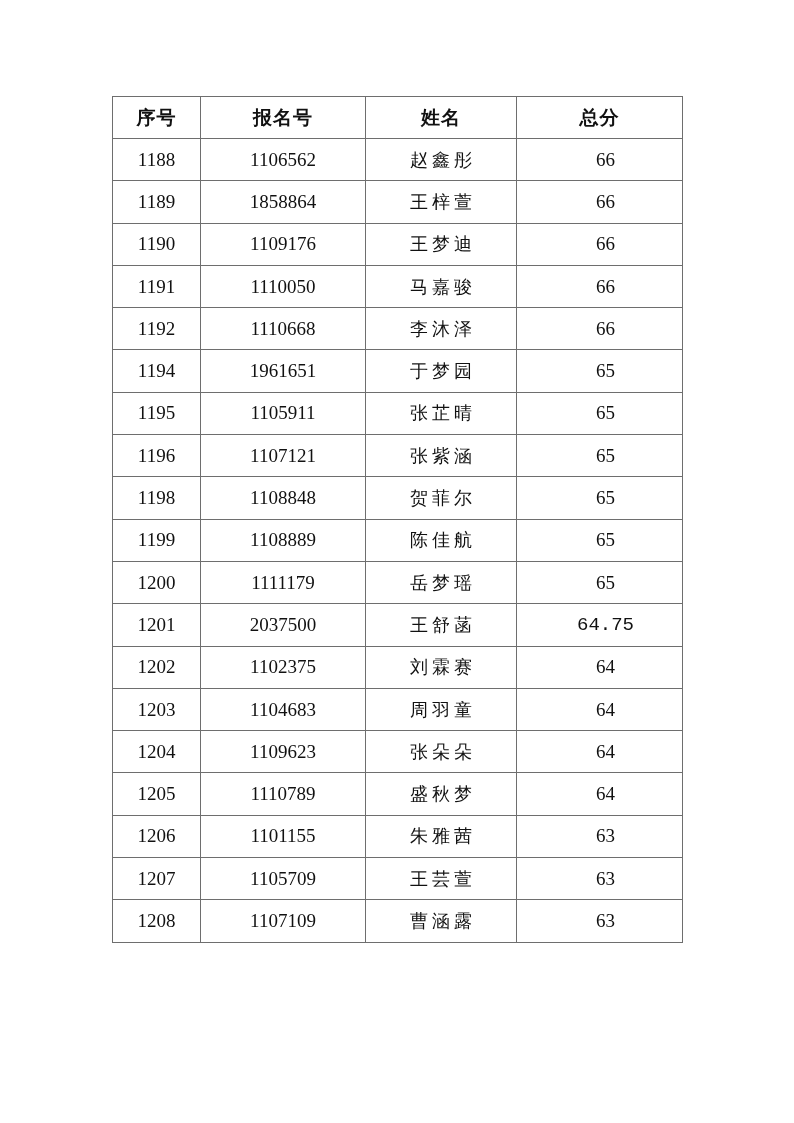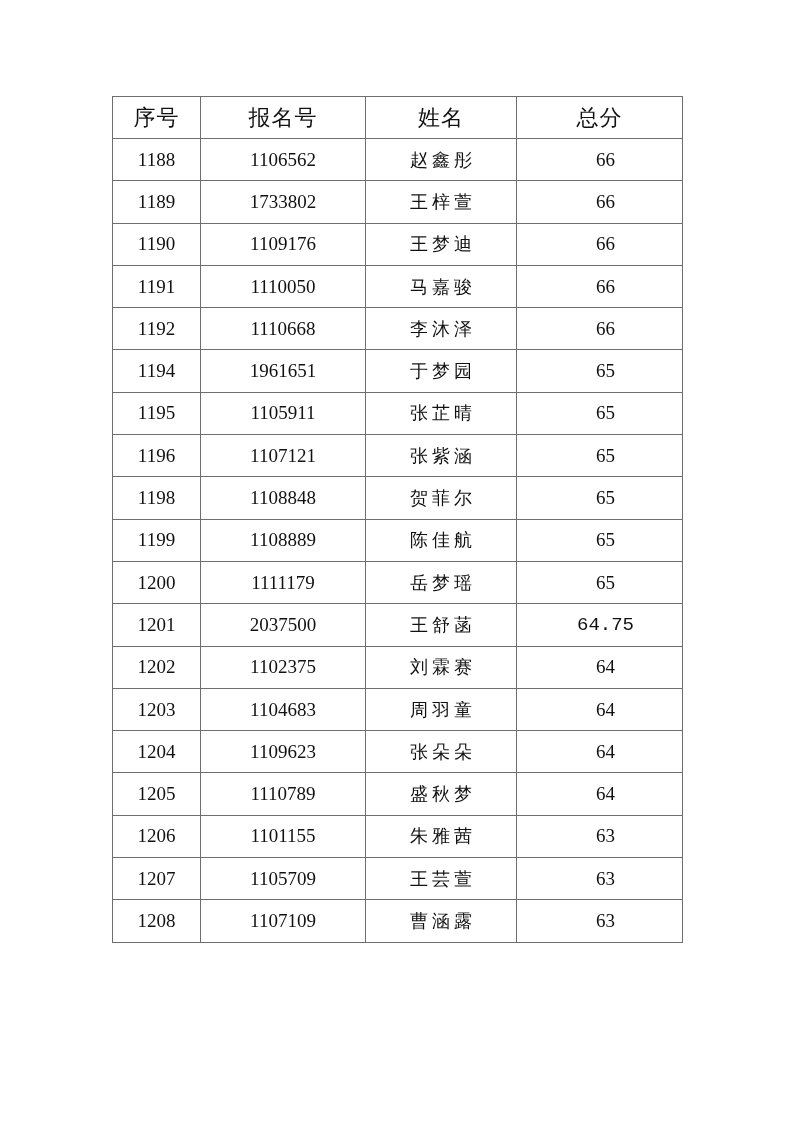--- a/index.html
+++ b/index.html
@@ -33,22 +33,22 @@
       border: 1px solid #6e6e6e;
       text-align: center;
       vertical-align: middle;
       padding: 0;
       color: #111111;
       white-space: nowrap;
     }
     table.score-table th {
       height: 41px;
       font-family: "DejaVu Sans", sans-serif;
-      font-weight: normal;
-      font-size: 22px;
+      font-weight: bold;
+      font-size: 19px;
       letter-spacing: 1px;
     }
     table.score-table td {
       height: 41.3px;
       font-family: "Liberation Serif", serif;
       font-size: 19px;
     }
     table.score-table td.name {
       font-family: "DejaVu Serif", serif;
       font-size: 18px;
@@ -89,21 +89,21 @@
     </thead>
     <tbody id="table-body">
         <tr>
           <td class="seq">1188</td>
           <td class="reg">1106562</td>
           <td class="name">赵鑫彤</td>
           <td class="score">66</td>
         </tr>
         <tr>
           <td class="seq">1189</td>
-          <td class="reg">1733802</td>
+          <td class="reg">1858864</td>
           <td class="name">王梓萱</td>
           <td class="score">66</td>
         </tr>
         <tr>
           <td class="seq">1190</td>
           <td class="reg">1109176</td>
           <td class="name">王梦迪</td>
           <td class="score">66</td>
         </tr>
         <tr>

